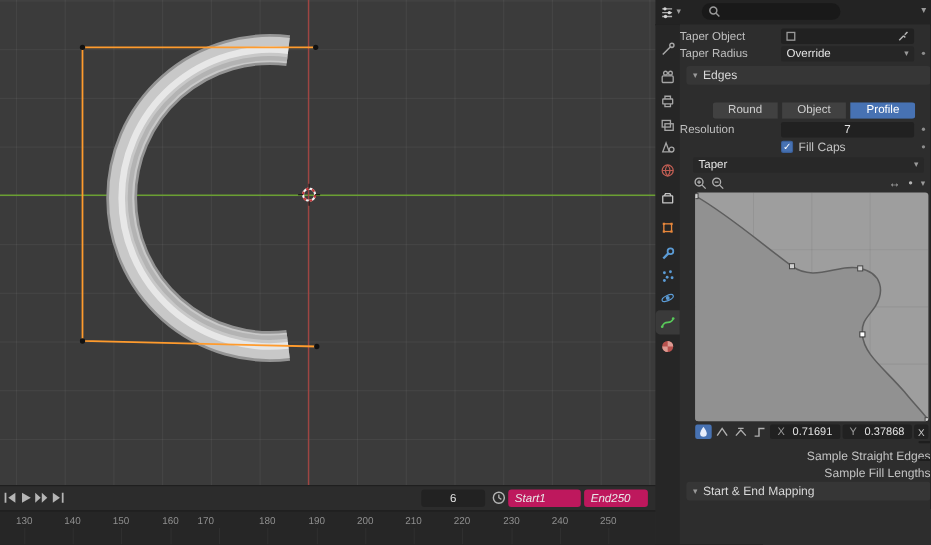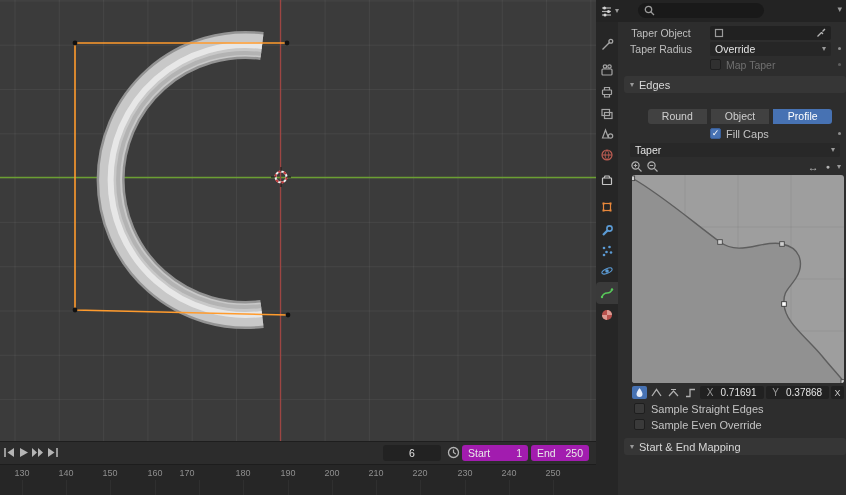--- a/index.html
+++ b/index.html
@@ -16,42 +16,42 @@
     background-size:44.3px 44.3px, 44.3px 44.3px;
     background-position:14.5px 0, 0 0.4px;}
   #scene-svg{position:absolute;inset:0;}
 
   
   #timeline{position:absolute;left:0;top:441px;width:596px;height:54px;background:#2c2c2c;border-top:1px solid #1e1e1e;}
   .tl-head{position:absolute;left:0;top:0;width:100%;height:22px;}
   .pbtn{position:absolute;top:5px;width:14px;height:12px;cursor:pointer;}
   .tl-field{position:absolute;top:3px;height:16px;border-radius:3px;line-height:16px;font-size:10.5px;}
   .frame-field{left:383px;width:58px;background:#222;color:#e0e0e0;text-align:center;}
-  .range-field{background:#a21caf;color:#e8e8e8;display:flex;justify-content:space-between;padding:0 6px;box-sizing:border-box;}
+  .range-field{background:#be185d;color:#e8e8e8;display:flex;justify-content:flex-start;padding:0 6px;box-sizing:border-box;font-style:italic;}
   .tl-ruler{position:absolute;left:0;top:22px;width:100%;height:32px;background:#262626;border-top:1px solid #1d1d1d;}
   .tick-label{position:absolute;top:3px;width:30px;text-align:center;font-size:9px;color:#8f8f8f;}
   .tick-line{position:absolute;top:15px;bottom:0;width:1px;background:#2f2f2f;}
 
   
   #panel-header{position:absolute;left:596px;top:0;width:250px;height:22px;background:#232323;border-bottom:1px solid #181818;}
   .ed-btn{position:absolute;left:3px;top:3px;width:28px;height:16px;display:flex;align-items:center;gap:1px;cursor:pointer;}
   .searchbox{position:absolute;left:42px;top:3px;width:126px;height:15px;background:#191919;border-radius:8px;
              display:flex;align-items:center;padding:0 6px;gap:4px;box-sizing:border-box;}
   .searchbox input{flex:1;background:transparent;border:0;outline:0;color:#ddd;font-size:10px;min-width:0;}
   .hdr-chev{position:absolute;right:4px;top:4px;color:#9a9a9a;font-size:9px;cursor:pointer;}
 
   
   #tabbar{position:absolute;left:596px;top:22px;width:22px;height:473px;background:#262626;}
   .ptab{position:absolute;left:0;width:22px;height:22px;display:flex;align-items:center;justify-content:center;cursor:pointer;}
   .ptab.active{background:#3a3a3a;border-radius:4px 0 0 4px;}
 
   
   #props{position:absolute;left:618px;top:22px;width:228px;height:473px;background:#2d2d2d;overflow:hidden;}
   .prow{display:flex;align-items:center;height:15px;margin:1px 0;padding-right:5px;}
-  .plabel{flex:0 0 86px;text-align:center;padding-right:6px;color:#bfbfbf;font-size:10.5px;white-space:nowrap;}
+  .plabel{flex:0 0 86px;text-align:left;padding-right:6px;color:#bfbfbf;font-size:10.5px;white-space:nowrap;}
   .plabel.dim{color:#6f6f6f;}
   .pfield{flex:1;height:14px;background:#212121;border-radius:2px;display:flex;align-items:center;
           justify-content:center;color:#e3e3e3;font-size:10.5px;cursor:pointer;}
   .pfield.menu{justify-content:space-between;padding:0 5px;background:#262626;}
   .dotcol{flex:0 0 10px;display:flex;justify-content:flex-end;align-items:center;}
   .anim-dot{width:3px;height:3px;border-radius:50%;background:#8d8d8d;cursor:pointer;}
   .chev{color:#9a9a9a;font-size:8px;line-height:1;}
   .psection{display:flex;align-items:center;gap:5px;height:17px;background:#363636;border-radius:3px;
             margin:4px 0 3px 6px;padding-left:6px;color:#d8d8d8;cursor:pointer;}
   .seg{display:flex;height:15px;margin:16px 14px 2px 30px;border-radius:3px;overflow:hidden;gap:4px;}
@@ -68,21 +68,21 @@
                 border-radius:3px;overflow:hidden;cursor:crosshair;}
   .crow{display:flex;align-items:center;gap:2px;margin:1px 2px 1px 14px;height:15px;}
   .cicon{width:15px;height:13px;display:flex;align-items:center;justify-content:center;border-radius:2px;cursor:pointer;}
   .cicon.blue{background:#4772b3;}
   .cfield{flex:1;height:13px;background:#212121;border-radius:2px;display:flex;align-items:center;
           justify-content:center;gap:7px;font-size:10px;cursor:pointer;}
   .cfield .axis{color:#9a9a9a;}
   .cfield .val{color:#e3e3e3;}
   .xbtn{width:13px;height:13px;background:#212121;border-radius:2px;color:#c9c9c9;font-size:9px;
         display:flex;align-items:center;justify-content:center;cursor:pointer;}
-  .samplerow{display:flex;align-items:center;gap:6px;height:15px;margin:1px 0 1px 16px;color:#c3c3c3;}
+  .samplerow{display:flex;align-items:flex-end;gap:6px;height:15px;margin:1px 0 1px 16px;color:#c3c3c3;flex-direction:column;}
   svg{display:block;}
 </style>
 </head>
 <body>
 
 <div class="app">
 
   <div id="viewport">
     <div id="grid"></div>
     <svg id="scene-svg" width="596" height="441" viewBox="0 0 596 441">
@@ -334,43 +334,42 @@
       <span class="plabel">Taper Radius</span>
       <div class="pfield menu">
         <span>Override</span>
         <span class="chev">▾</span>
       </div>
       <span class="dotcol">
           <i class="anim-dot"></i>
         </span>
     </div>
 
-    <div class="prow">
-      <span class="plabel"></span>
-      <div class="checkline">
-        <span class="cbx disabled"></span>
-        <span class="plabel dim" style="flex:none;width:auto;text-align:left;padding:0">Map Taper</span>
-      </div>
-      <span class="dotcol">
-          <i class="anim-dot" style="background:#5e5e5e"></i>
-        </span>
-    </div>
 
     <div class="psection">
       <span class="chev">▾</span>
       <span>Edges</span>
     </div>
 
     <div class="seg">
       <div class="segbtn">Round</div>
       <div class="segbtn">Object</div>
       <div class="segbtn active">Profile</div>
     </div>
 
 
+    <div class="prow">
+      <span class="plabel">Resolution</span>
+      <div class="pfield">
+        <span>7</span>
+      </div>
+      <span class="dotcol">
+          <i class="anim-dot"></i>
+        </span>
+    </div>
 
     <div class="prow">
       <span class="plabel"></span>
       <div class="checkline">
         <span class="cbx checked">✓</span>
         <span>Fill Caps</span>
       </div>
       <span class="dotcol">
           <i class="anim-dot"></i>
         </span>
@@ -458,21 +457,21 @@
       </div>
       <span class="xbtn">X</span>
     </div>
 
     <div class="samplerow">
       <span class="cbx"></span>
       <span>Sample Straight Edges</span>
     </div>
     <div class="samplerow">
       <span class="cbx"></span>
-      <span>Sample Even Override</span>
+      <span>Sample Fill Lengths</span>
     </div>
 
     <div class="psection" style="margin-top:6px">
       <span class="chev">▾</span>
       <span>Start &amp; End Mapping</span>
     </div>
 
 
   </div>
 </div>

